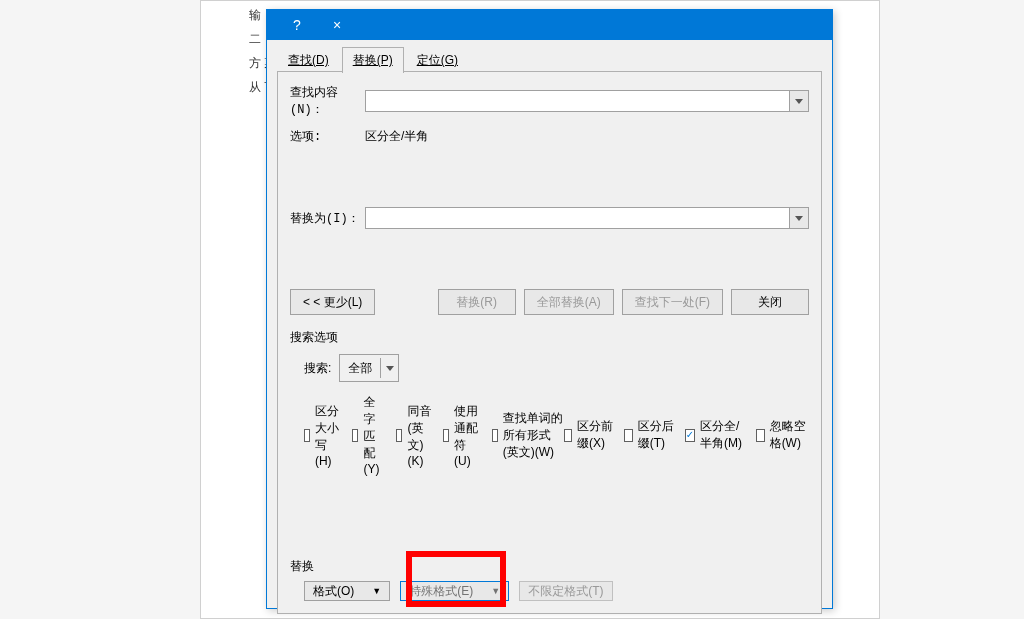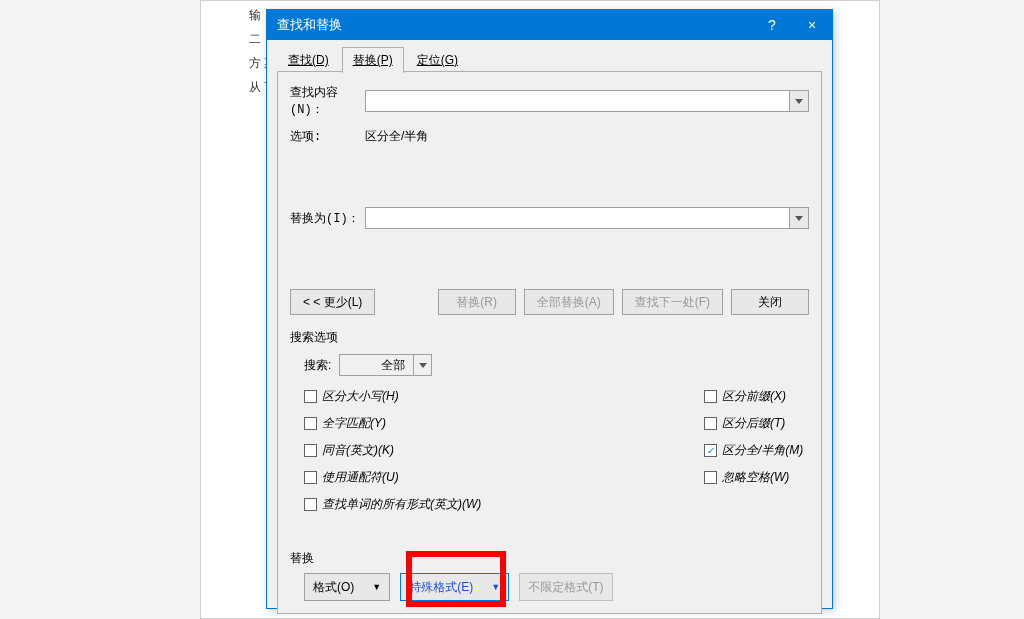--- a/index.html
+++ b/index.html
@@ -20,50 +20,49 @@
     .combo-input input { flex: 1; height: 22px; border: 1px solid #a0a0a0; border-right: none; padding: 0 4px; }
     .combo-btn { width: 20px; height: 22px; border: 1px solid #a0a0a0; background: #e8e8e8; display: flex; align-items: center; justify-content: center; cursor: pointer; }
     .btn-row { display: flex; gap: 8px; margin-bottom: 14px; align-items: center; justify-content: flex-end; }
     .btn { height: 26px; padding: 0 12px; border: 1px solid #a0a0a0; background: #e8e8e8; cursor: pointer; display: inline-flex; align-items: center; justify-content: center; min-width: 78px; }
     .btn.disabled { color: #999; cursor: default; }
     .btn-less { min-width: 84px; justify-content: center; }
     .spacer { flex: 1; }
     .fieldset-label { margin-bottom: 6px; display: block; }
     .search-section { margin-top: 6px; }
     .search-select-row { display: flex; align-items: center; gap: 8px; margin: 8px 0 12px 14px; }
-    .select-box { display: inline-flex; align-items: center; border: 1px solid #a0a0a0; height: 22px; padding-left: 33px; }
+    .select-box { display: inline-flex; align-items: center; border: 1px solid #a0a0a0; height: 28px; }
     .select-box .sel-text { padding: 0 8px; }
     .select-box .sel-arrow { width: 18px; height: 20px; border-left: 1px solid #a0a0a0; display: flex; align-items: center; justify-content: center; }
     .check-cols { display: flex; padding-left: 14px; }
-    .check-col { display: flex; flex-direction: column; gap: 10px; font-style: italic; }
+    .check-col { display: flex; flex-direction: row; gap: 10px; }
     .check-col.left { width: 400px; }
     .chk { display: flex; align-items: center; gap: 5px; cursor: pointer; }
     .chk-box { width: 13px; height: 13px; border: 1px solid #606060; background: #fff; display: flex; align-items: center; justify-content: center; }
     .chk-box.checked::after { content: "✓"; font-size: 10px; color: #0078d7; line-height: 1; }
     .bottom-section { position: absolute; bottom: 12px; left: 12px; right: 12px; }
     .bottom-btns { display: flex; gap: 10px; margin-top: 6px; padding-left: 14px; }
-    .btn-drop { min-width: 80px; display: inline-flex; align-items: center; justify-content: center; gap: 18px; height: 28px; border: 1px solid #a0a0a0; background: #e8e8e8; cursor: pointer; padding: 0 8px; }
-    .btn-drop.highlighted { border: 1px solid #0078d7; color: #1d4ed8; }
+    .btn-drop { min-width: 80px; display: inline-flex; align-items: center; justify-content: center; gap: 18px; height: 20px; border: 1px solid #a0a0a0; background: #e8e8e8; cursor: pointer; padding: 0 8px; }
+    .btn-drop.highlighted { border: 1px solid #0078d7; color: #737373; }
     .btn-drop .caret { font-size: 9px; }
     .red-box { position: absolute; border: 6px solid #ff0000; pointer-events: none; }
     .arrow-down { width: 0; height: 0; border-left: 4px solid transparent; border-right: 4px solid transparent; border-top: 5px solid #555; }
   </style>
 </head>
 <body>
 
 <div class="doc-bg">
   <div class="doc-line">输</div>
   <div class="doc-line">二</div>
   <div class="doc-line">方                                                                                                                                                    菜单，</div>
   <div class="doc-line">从                                                                                                                                                     可。</div>
 </div>
 
 <div class="dialog">
   <div class="titlebar">
-    <span class="titlebar-title">查找和替换</span>
     <div class="titlebar-btn">?</div>
     <div class="titlebar-btn">×</div>
   </div>
 
   <div class="tab-row">
     <div class="tab">查找(D)</div>
     <div class="tab active">替换(P)</div>
     <div class="tab">定位(G)</div>
   </div>
 

